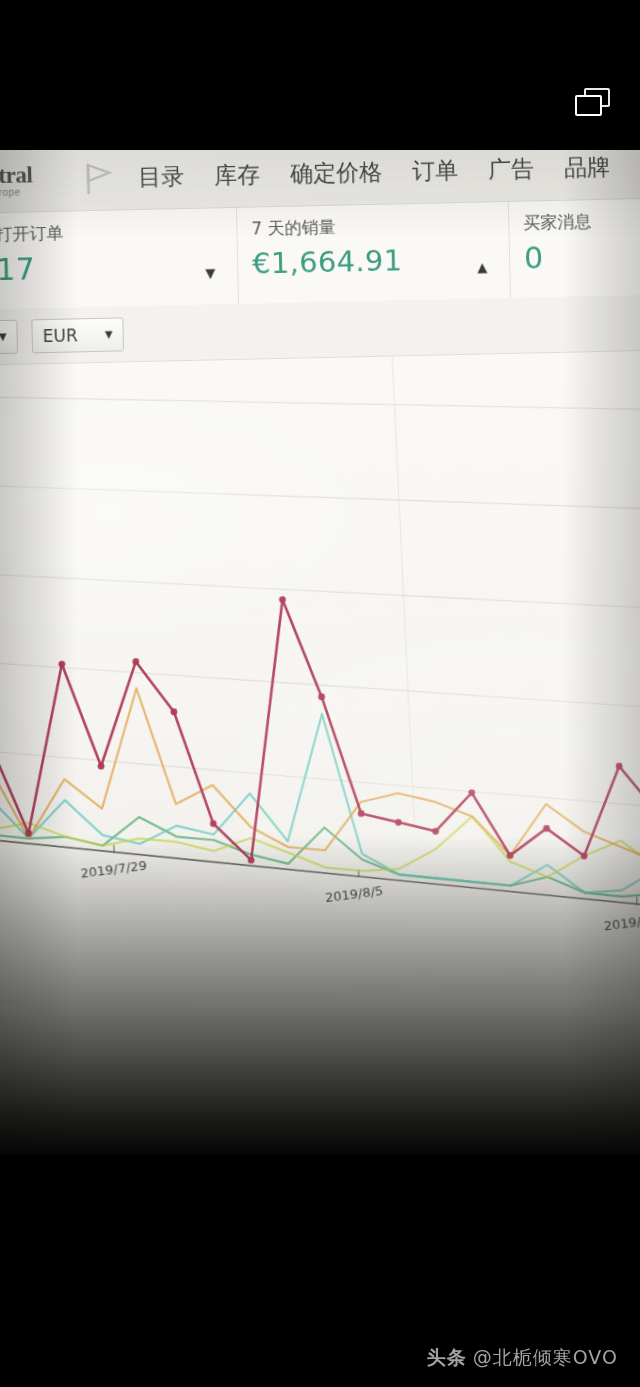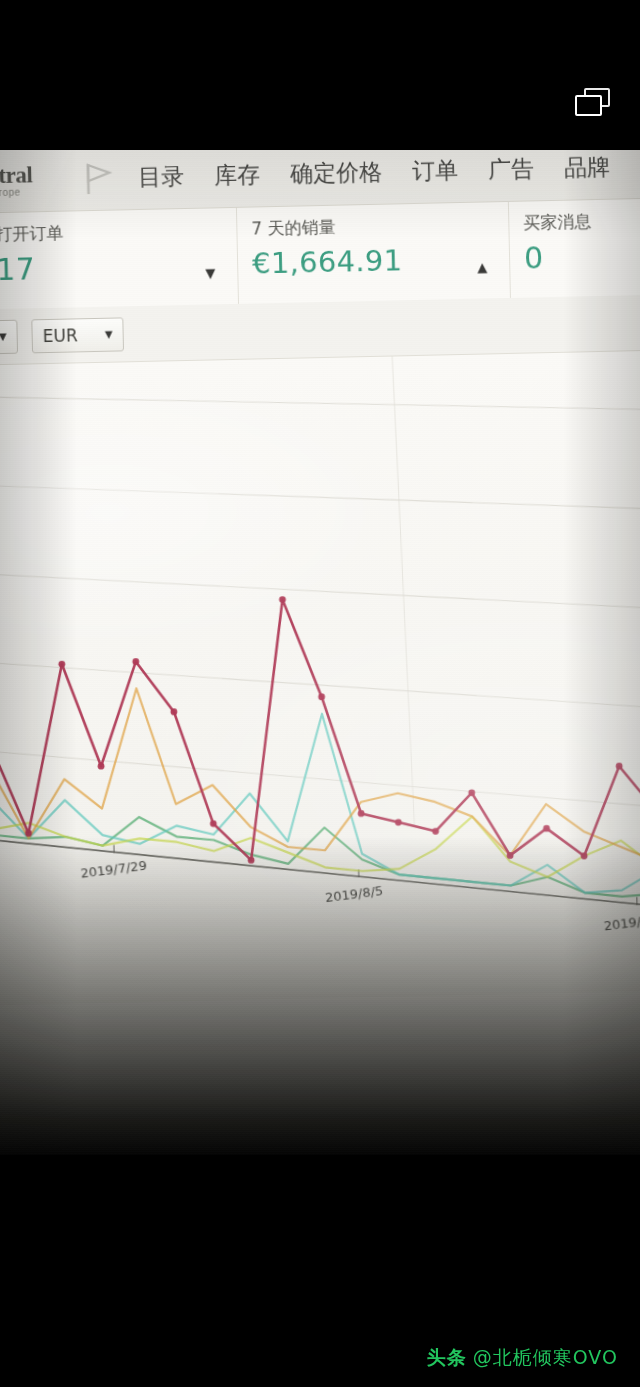--- a/index.html
+++ b/index.html
@@ -33,21 +33,21 @@
   }
   .win-icon .r2 {
     position:absolute; left:0; top:7px; width:27px; height:21px;
     border:2px solid #fff; border-radius:2px; background:#000;
   }
 
   
   .watermark {
     position:absolute; left:0; top:1345px; width:640px;
     text-align:right; padding-right:22px; z-index:46;
-    color:#22c55e; font-size:19px; letter-spacing:1px;
+    color:#a3a3a3; font-size:19px; letter-spacing:1px;
     font-family:"DejaVu Sans","Liberation Sans",sans-serif;
     text-shadow:0 1px 2px rgba(0,0,0,.9);
   }
   .watermark .wm-logo { font-weight:bold; margin-right:6px; }
 
   
   #photo {
     position:absolute; left:0; top:148px; width:640px; height:1012px;
     overflow:hidden; background:#efeee9;
   }

